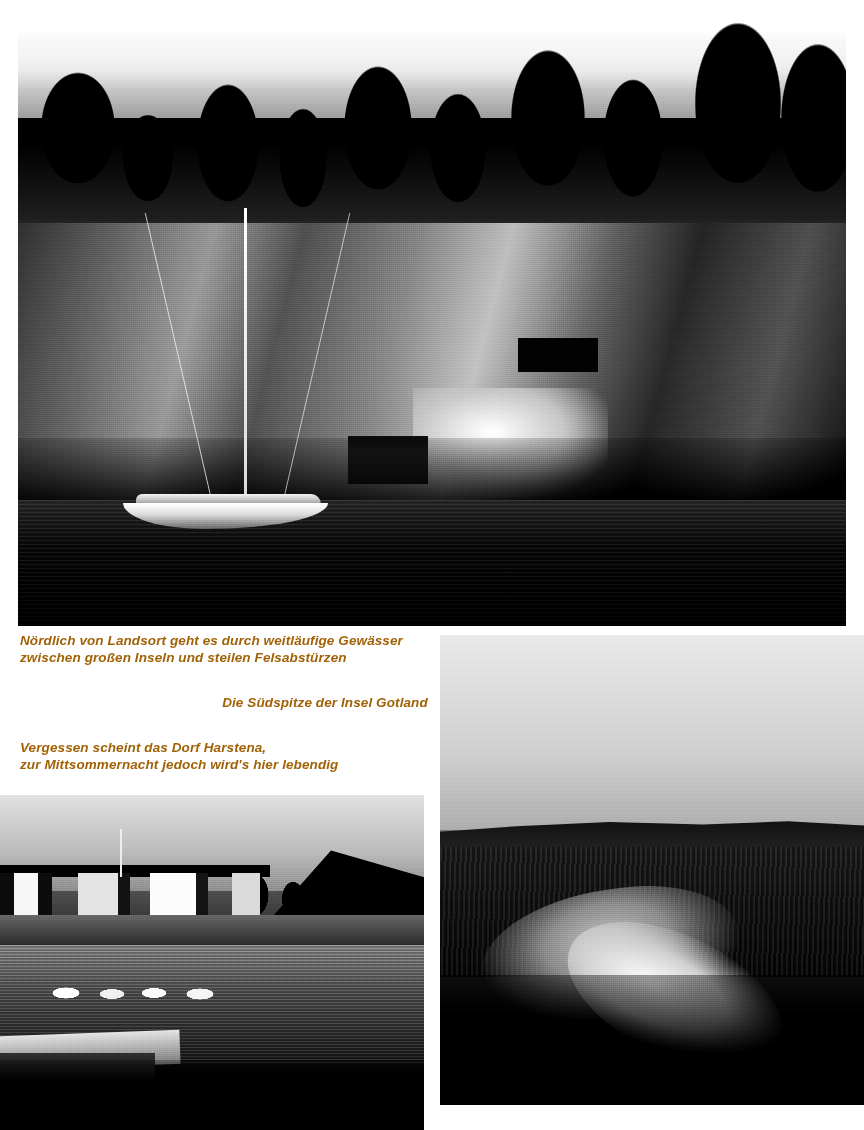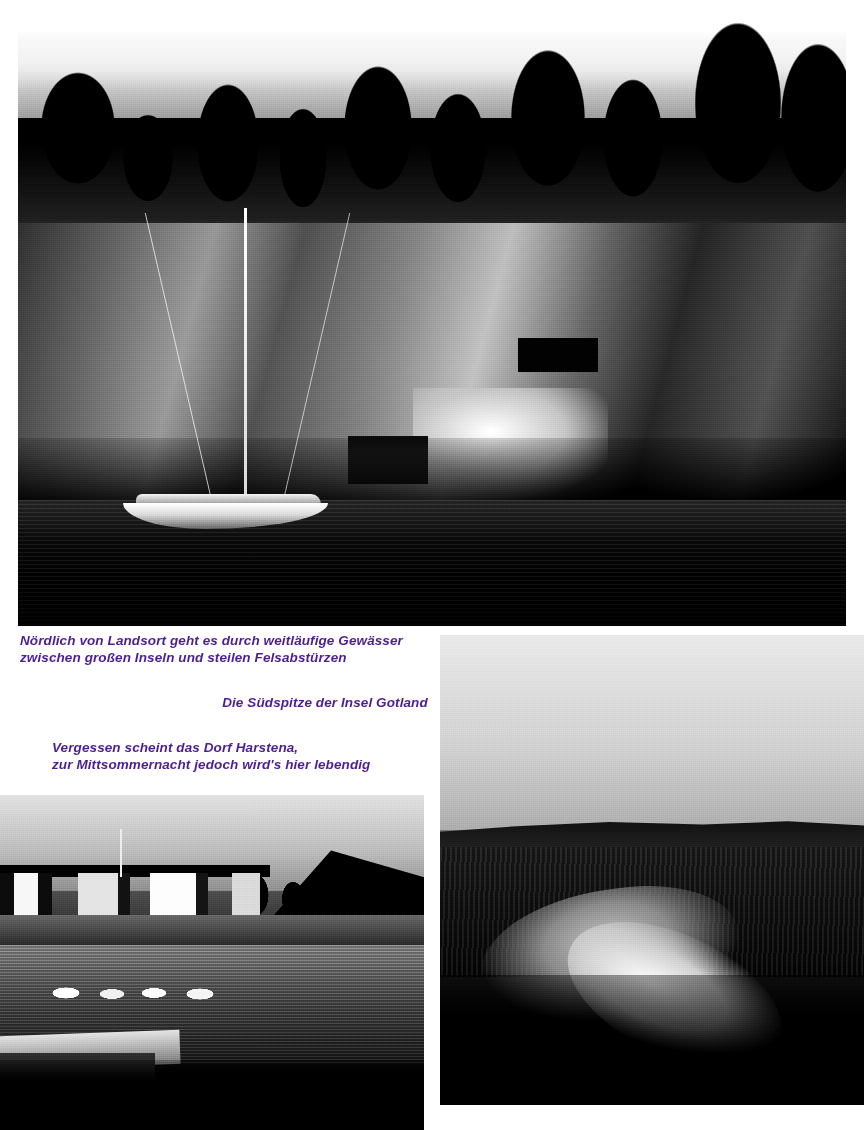--- a/index.html
+++ b/index.html
@@ -269,27 +269,27 @@
   }
 
   
   .caption {
     position: absolute;
     font-family: "Liberation Sans", sans-serif;
     font-style: italic;
     font-weight: 700;
     font-size: 13.5px;
     line-height: 16.5px;
-    color: #4c1d95;
+    color: #a16207;
     letter-spacing: .1px;
     white-space: pre-line;
   }
   #caption-landsort { left: 20px; top: 633px; width: 410px; }
   #caption-gotland  { left: 210px; top: 695px; width: 230px; text-align: center; }
-  #caption-harstena { left: 20px; top: 740px; width: 410px; margin-left: 32px; }
+  #caption-harstena { left: 20px; top: 740px; width: 410px; }
 
   
   #credit {
     position: absolute;
     right: 8px;
     bottom: 5px;
     font-family: "Liberation Sans", sans-serif;
     font-size: 12.5px;
     font-weight: 700;
     color: #ffffff;

